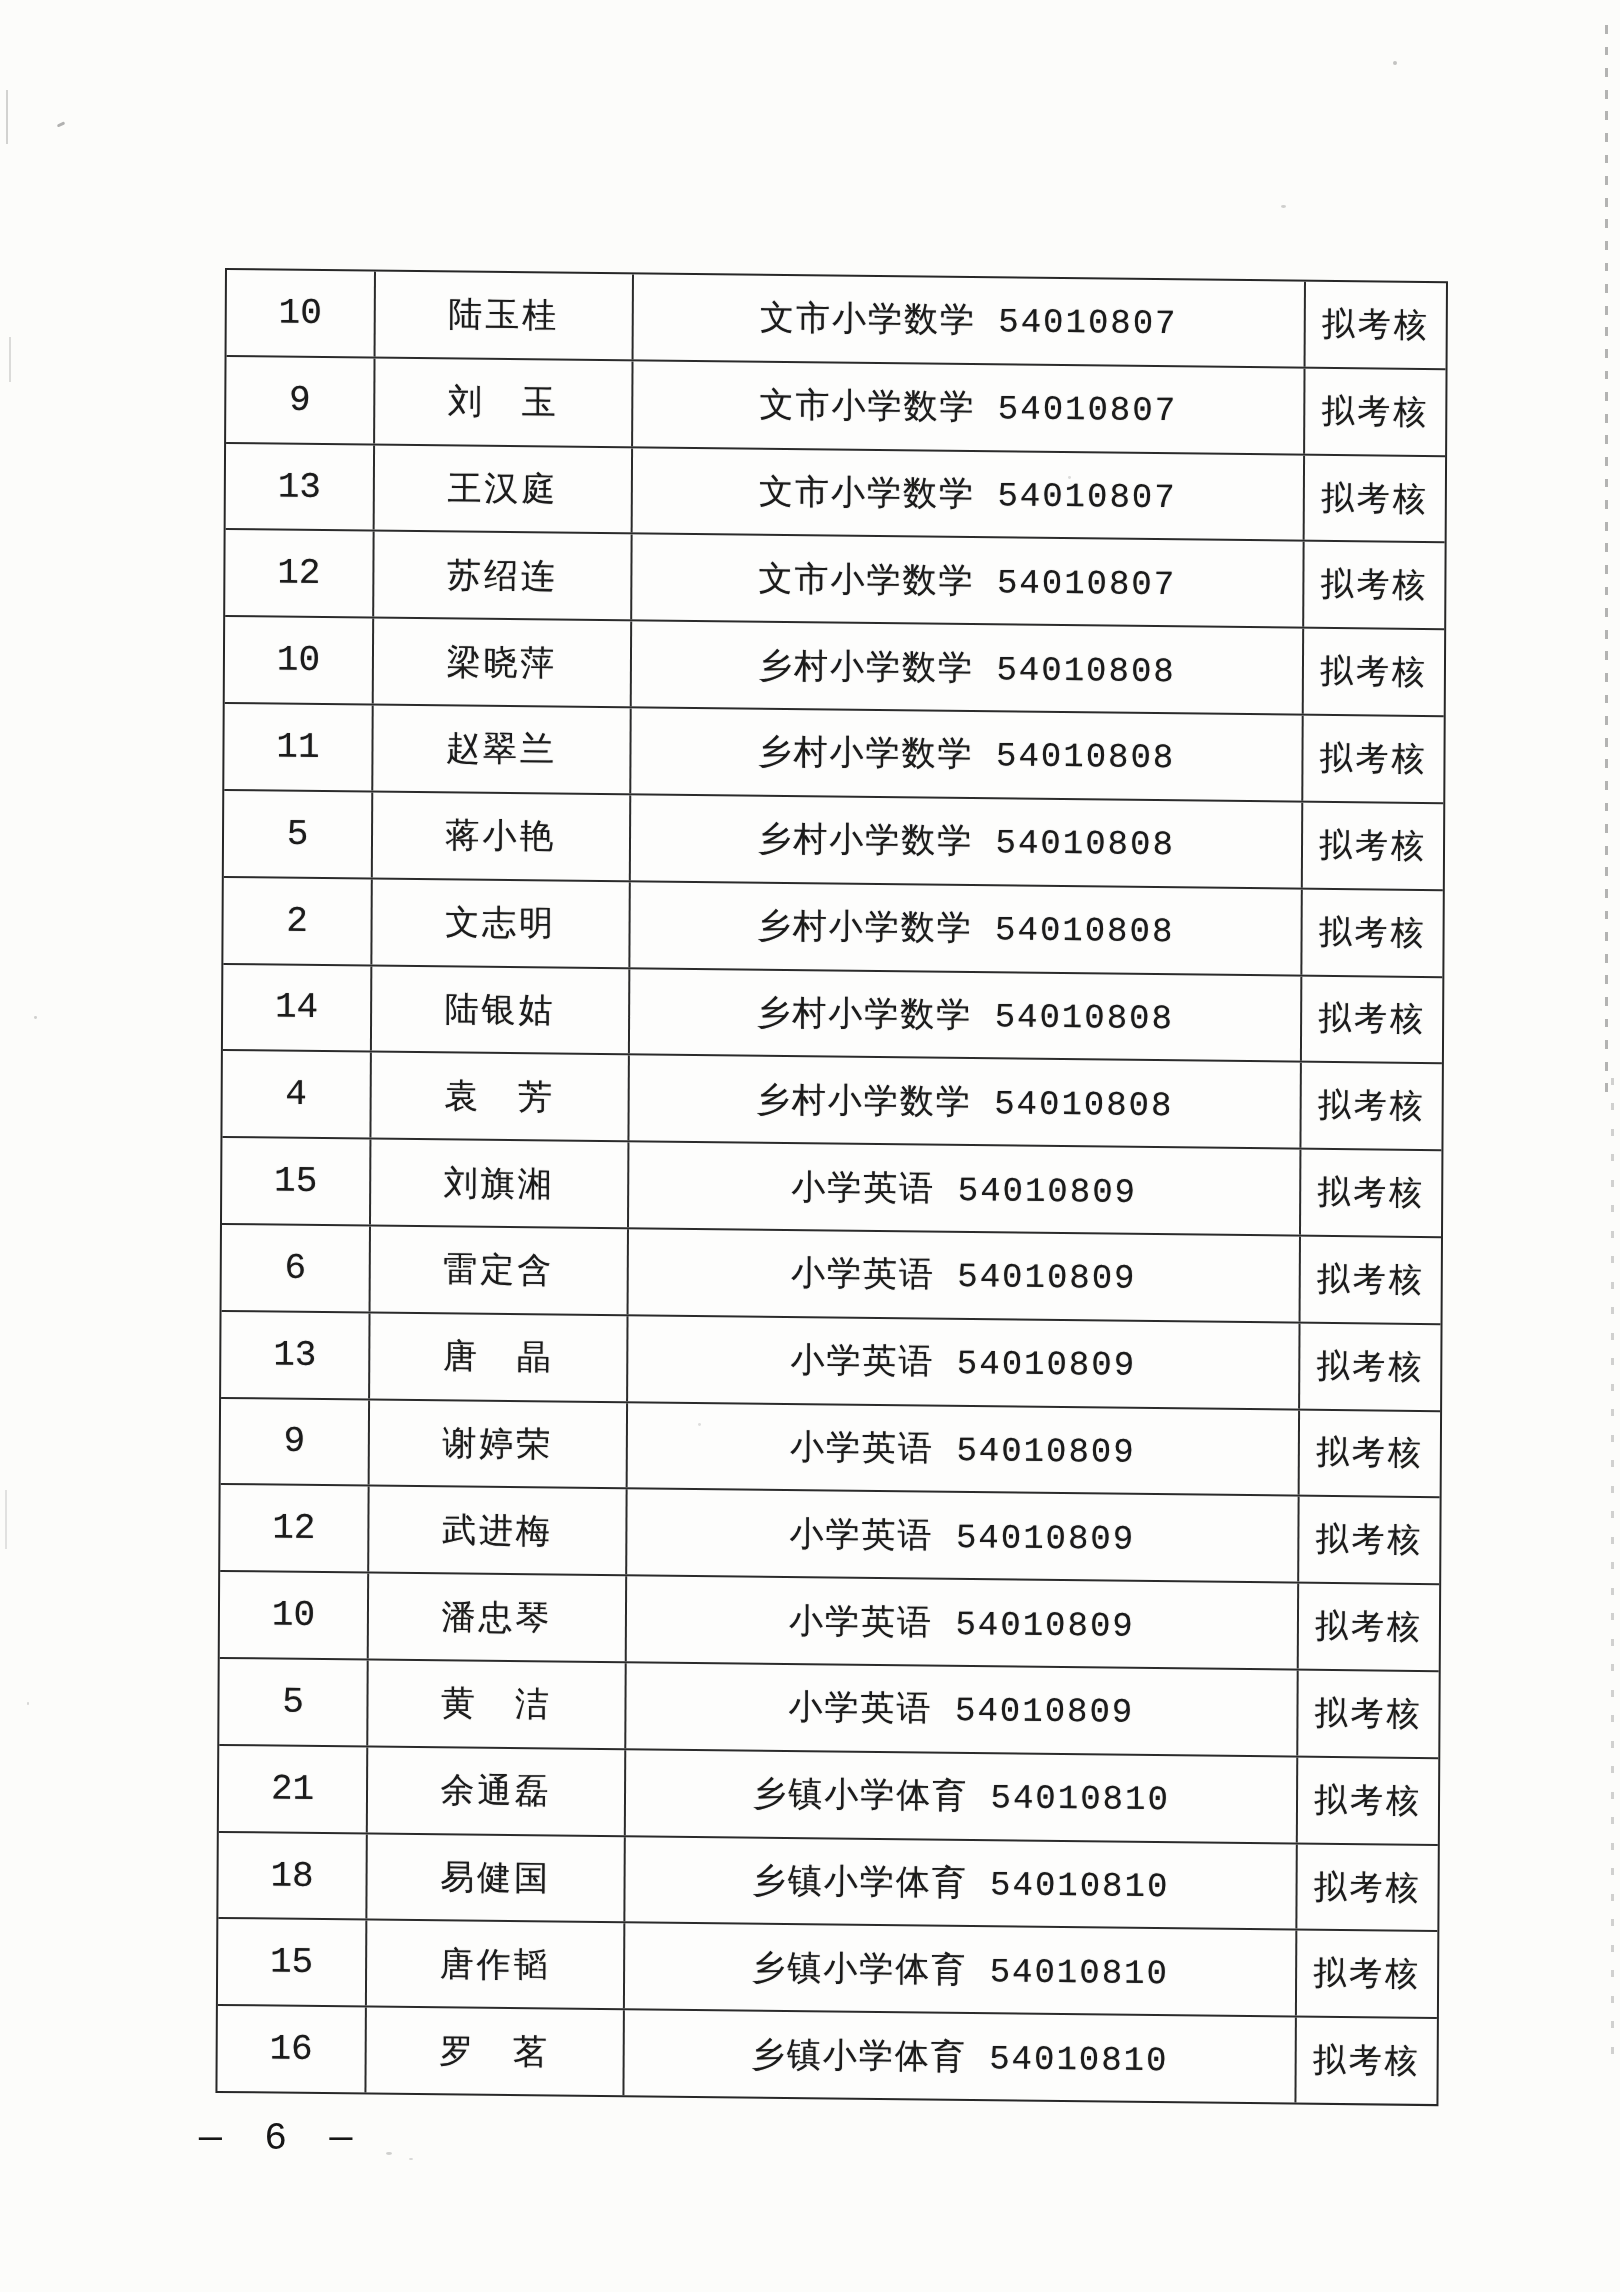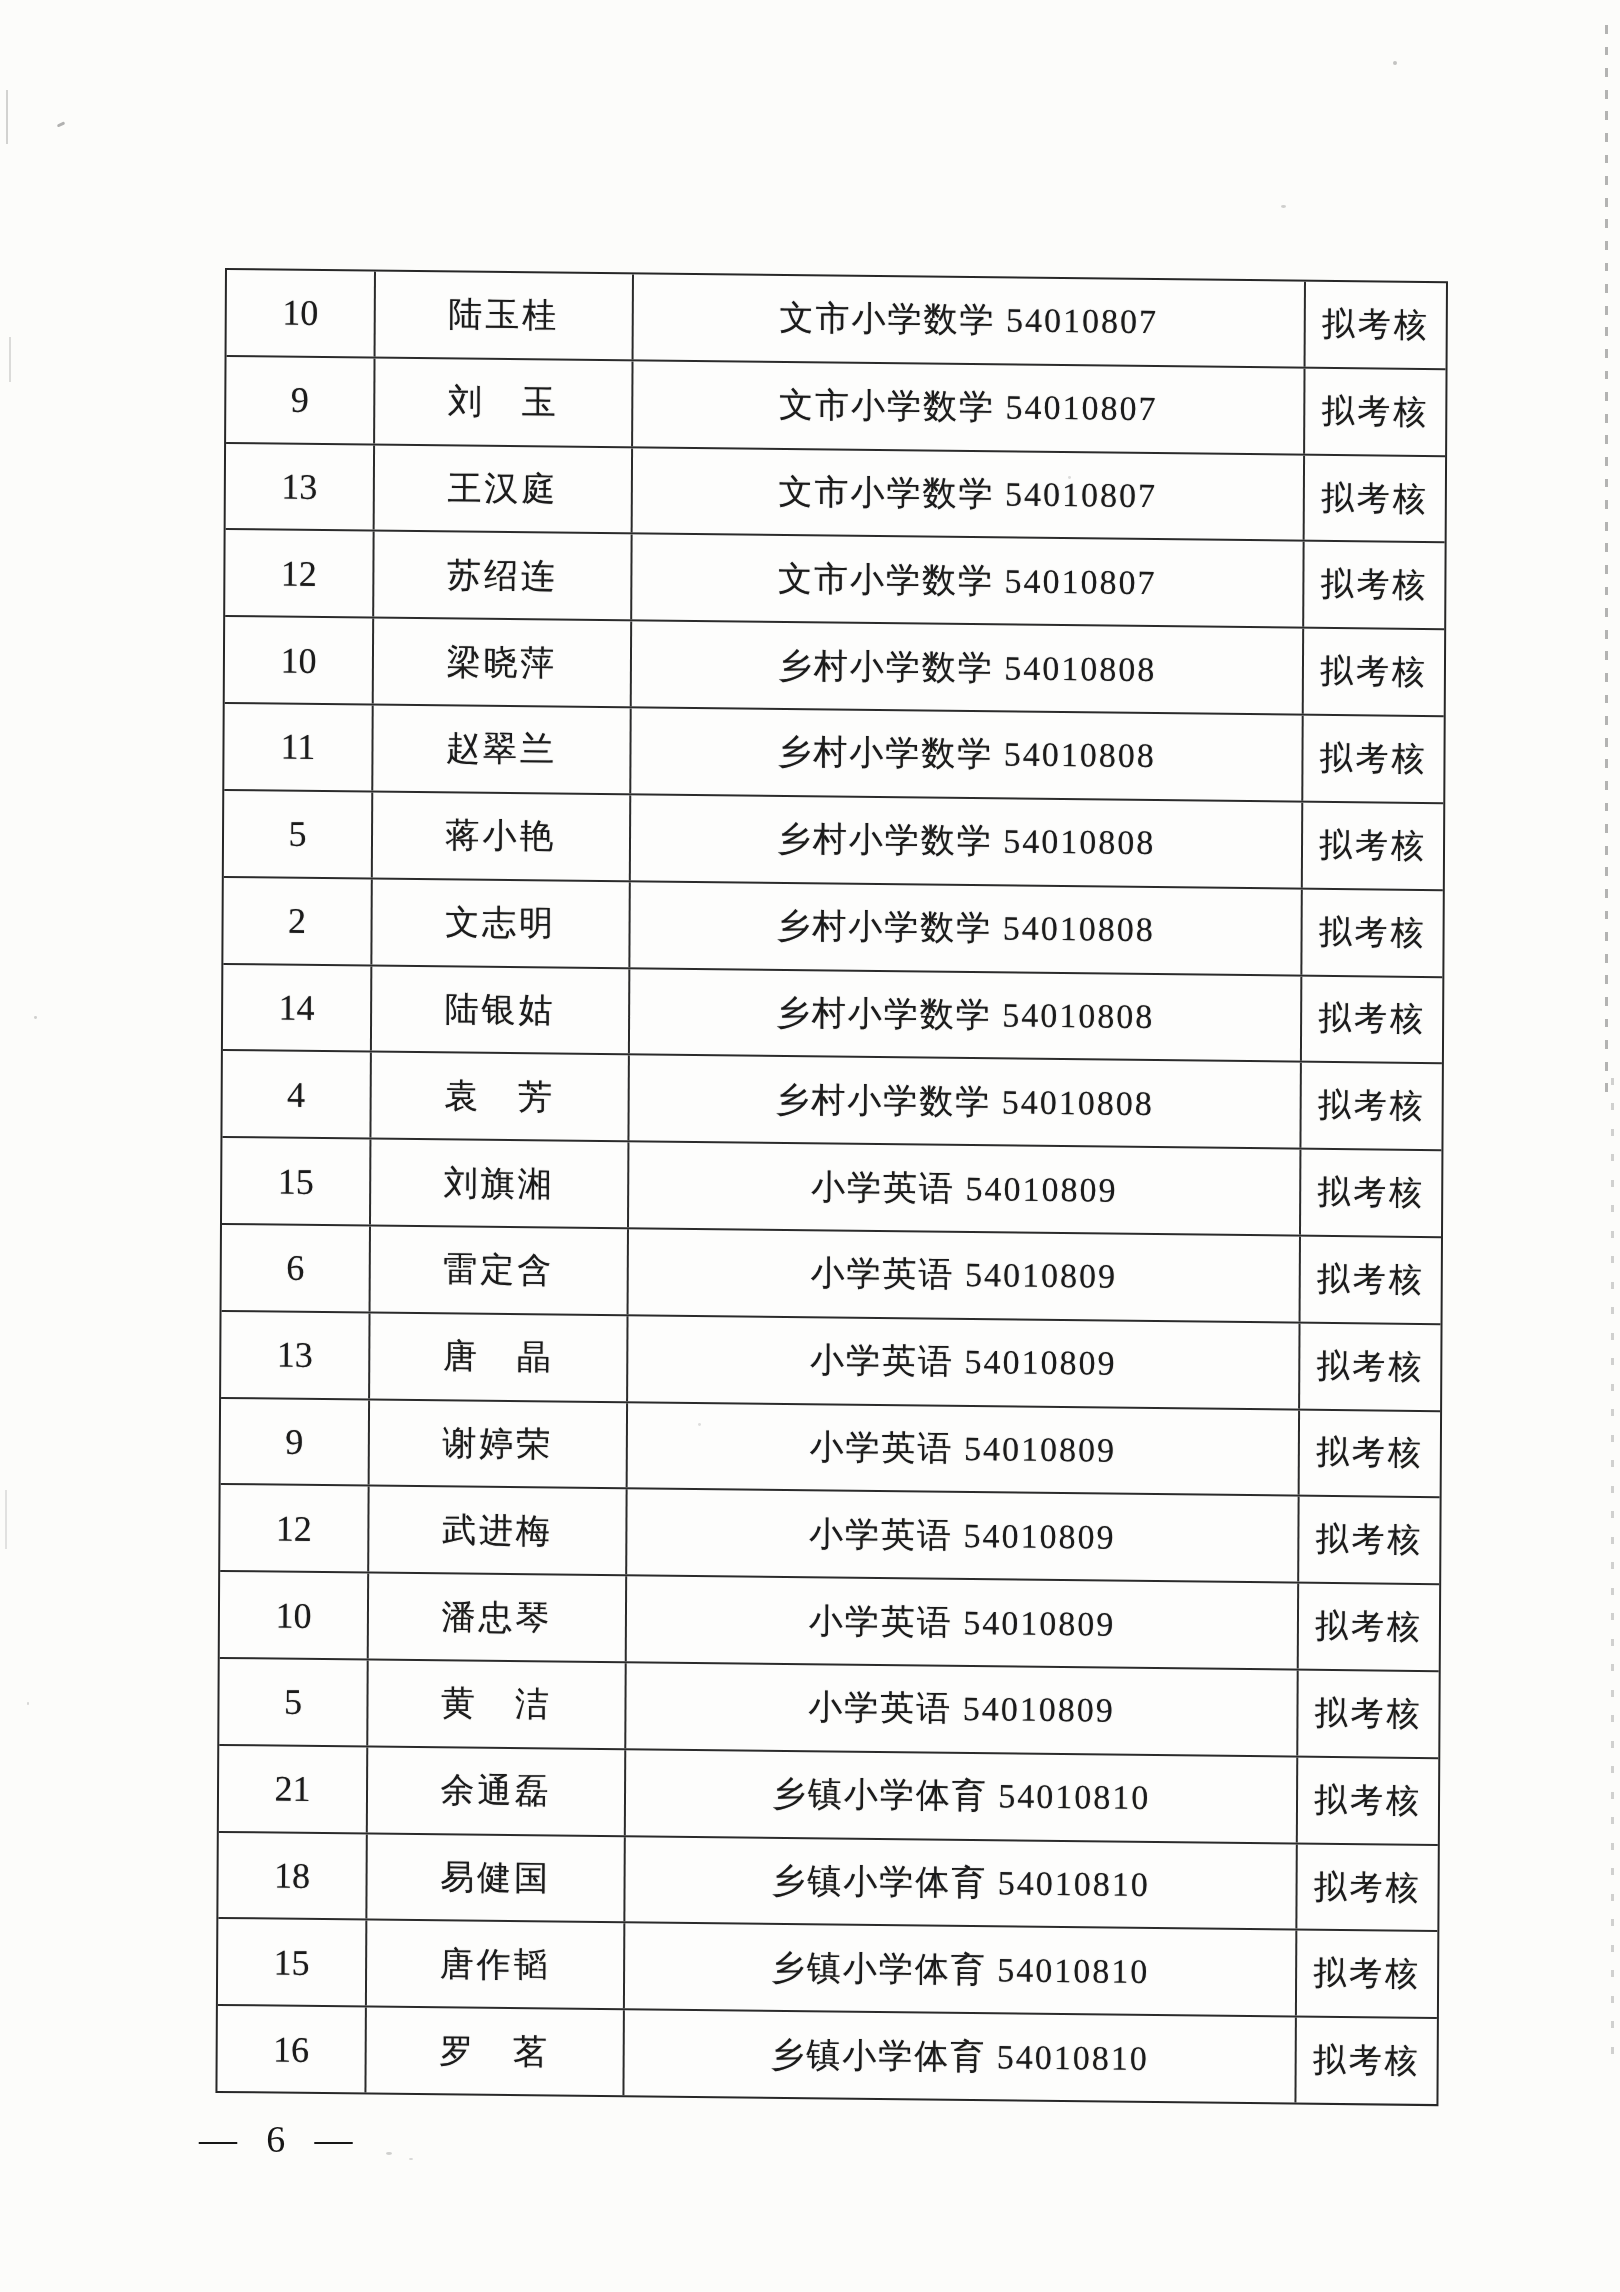--- a/index.html
+++ b/index.html
@@ -2,21 +2,21 @@
 <html><head>
 <meta charset="utf-8">
 <style>
   html,body { margin:0; padding:0; }
   body { background:#ffffff; }
   .page {
     position:relative;
     width:1620px; height:2293px;
     background:#fcfcfa;
     overflow:hidden;
-    font-family:Liberation Serif, serif;
+    font-family:Liberation Mono, monospace;
     color:#1b1b1b;
   }
   
   .doc-table {
     position:absolute;
     left:225px; top:268px;
     width:1223px; height:1825px;
     box-sizing:border-box;
     border:2.9px solid #272727;
     display:flex; flex-direction:column;

